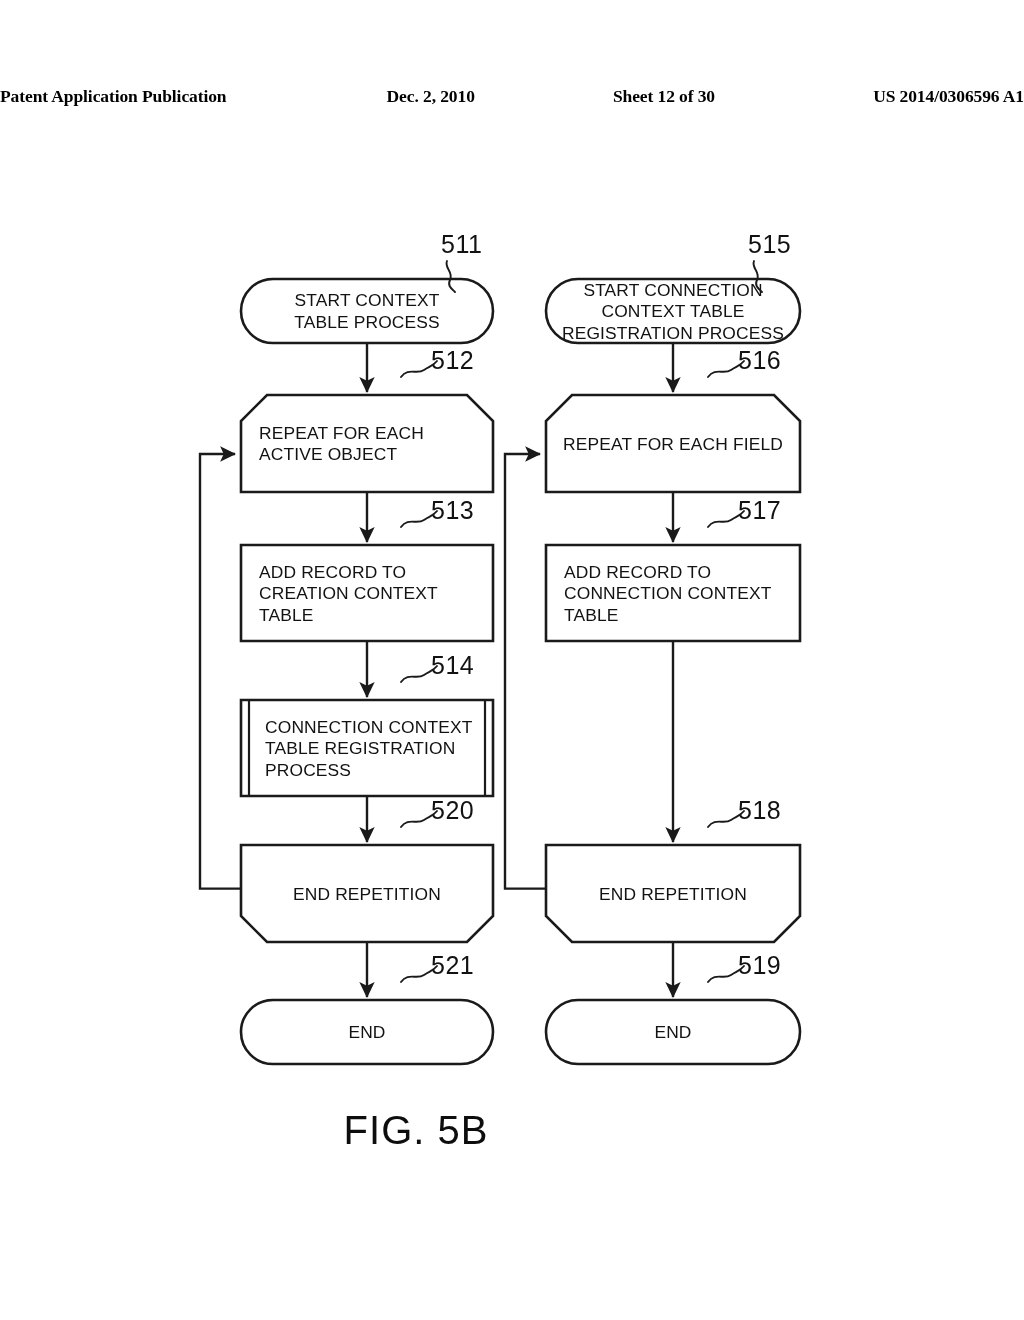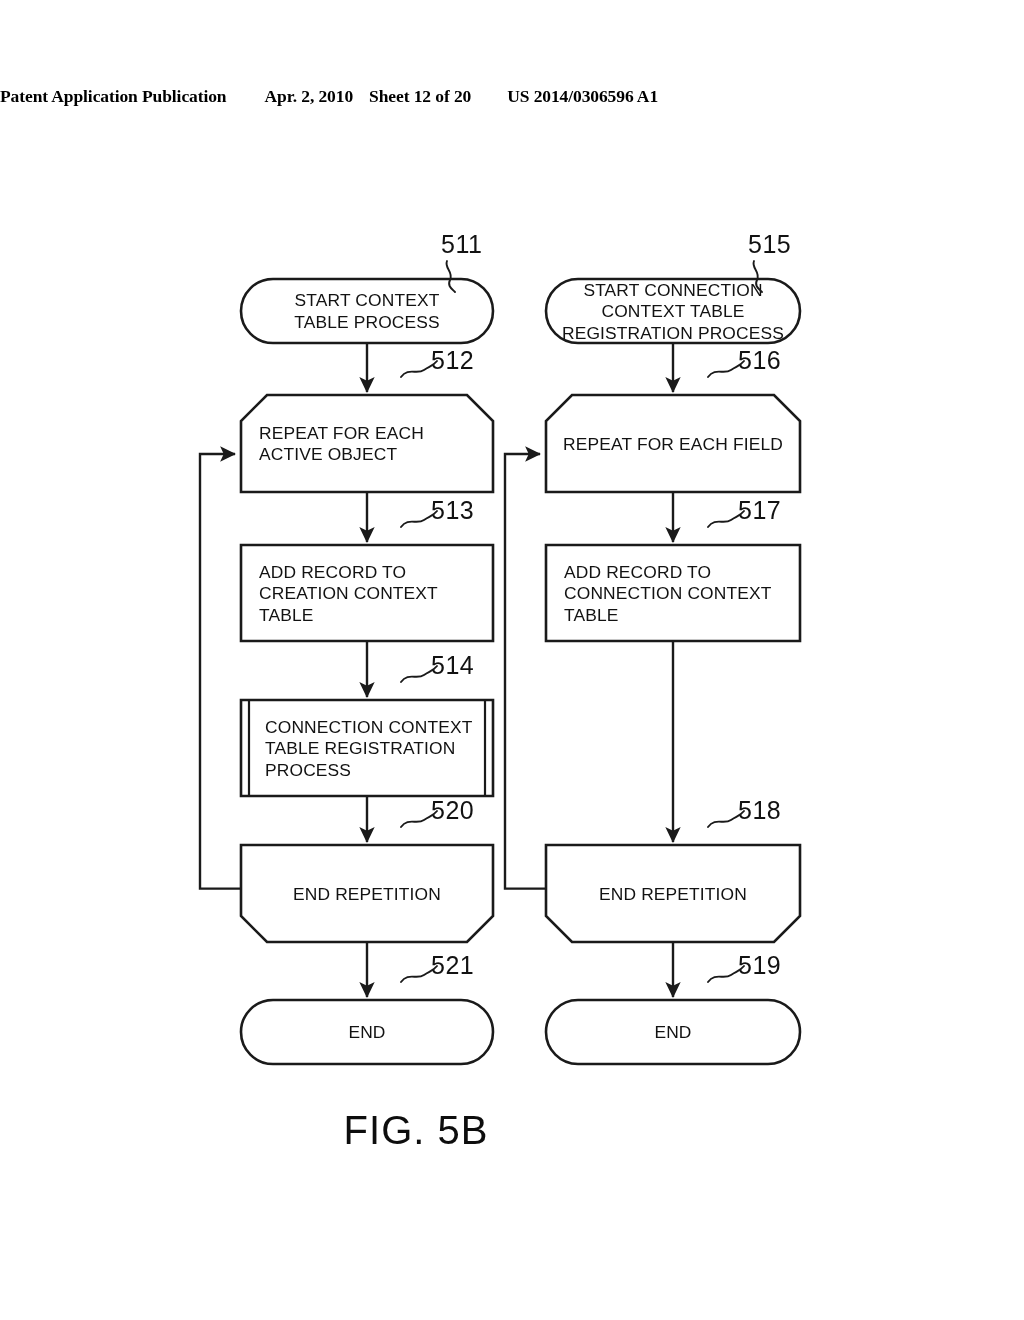--- a/index.html
+++ b/index.html
@@ -27,21 +27,21 @@
 
   
   .patent-header {
     position: absolute;
     left: 0;
     top: 86px;
     width: 1024px;
     height: 26px;
     display: flex;
     flex-direction: row;
-    justify-content: flex-start;
+    justify-content: space-between;
     align-items: baseline;
     font-family: "Liberation Serif", serif;
     font-weight: bold;
     font-size: 17.5px;
     letter-spacing: -0.1px;
     white-space: nowrap;
   }
   .patent-header .hd {
     display: inline-block;
   }
@@ -106,23 +106,23 @@
   }
 </style>
 </head>
 <body>
 
 <div id="page">
 
   <div class="patent-header">
     <span class="hd">Patent Application Publication</span>
     <span class="gap-a"></span>
-    <span class="hd">Apr. 2, 2010</span>
+    <span class="hd">Dec. 2, 2010</span>
     <span class="gap-b"></span>
-    <span class="hd">Sheet 12 of 20</span>
+    <span class="hd">Sheet 12 of 30</span>
     <span class="gap-c"></span>
     <span class="hd">US 2014/0306596 A1</span>
   </div>
 
   <svg id="flow" viewBox="0 0 1024 1320">
     <defs>
       <marker id="arrow" markerWidth="10" markerHeight="10" refX="6.2" refY="3.4" orient="auto" markerUnits="strokeWidth">
         <path d="M0,0.2 L6.6,3.4 L0,6.6 L1.5,3.4 Z" fill="#1a1a1a"></path>
       </marker>
     </defs>

